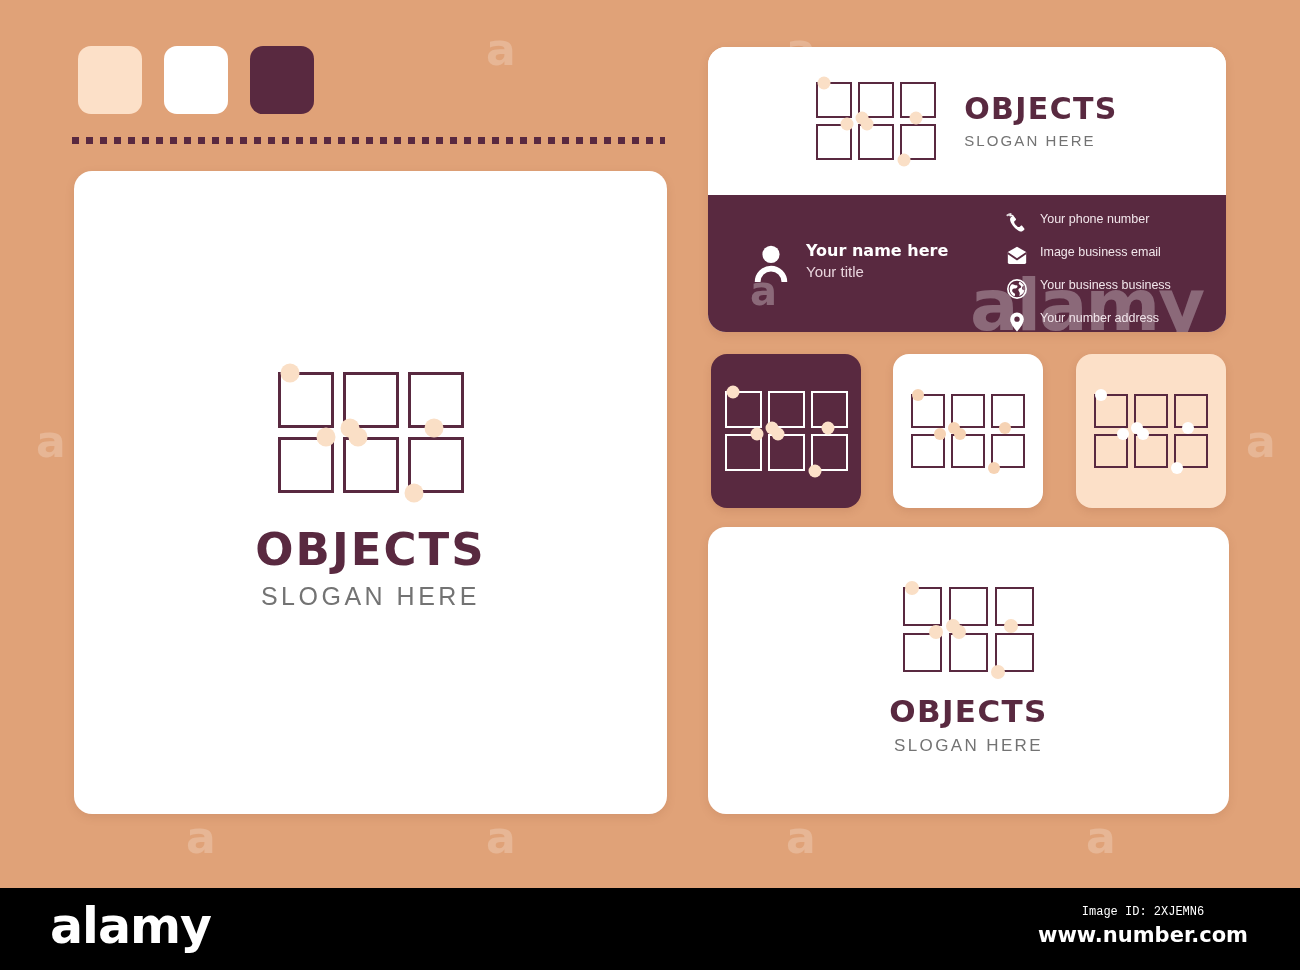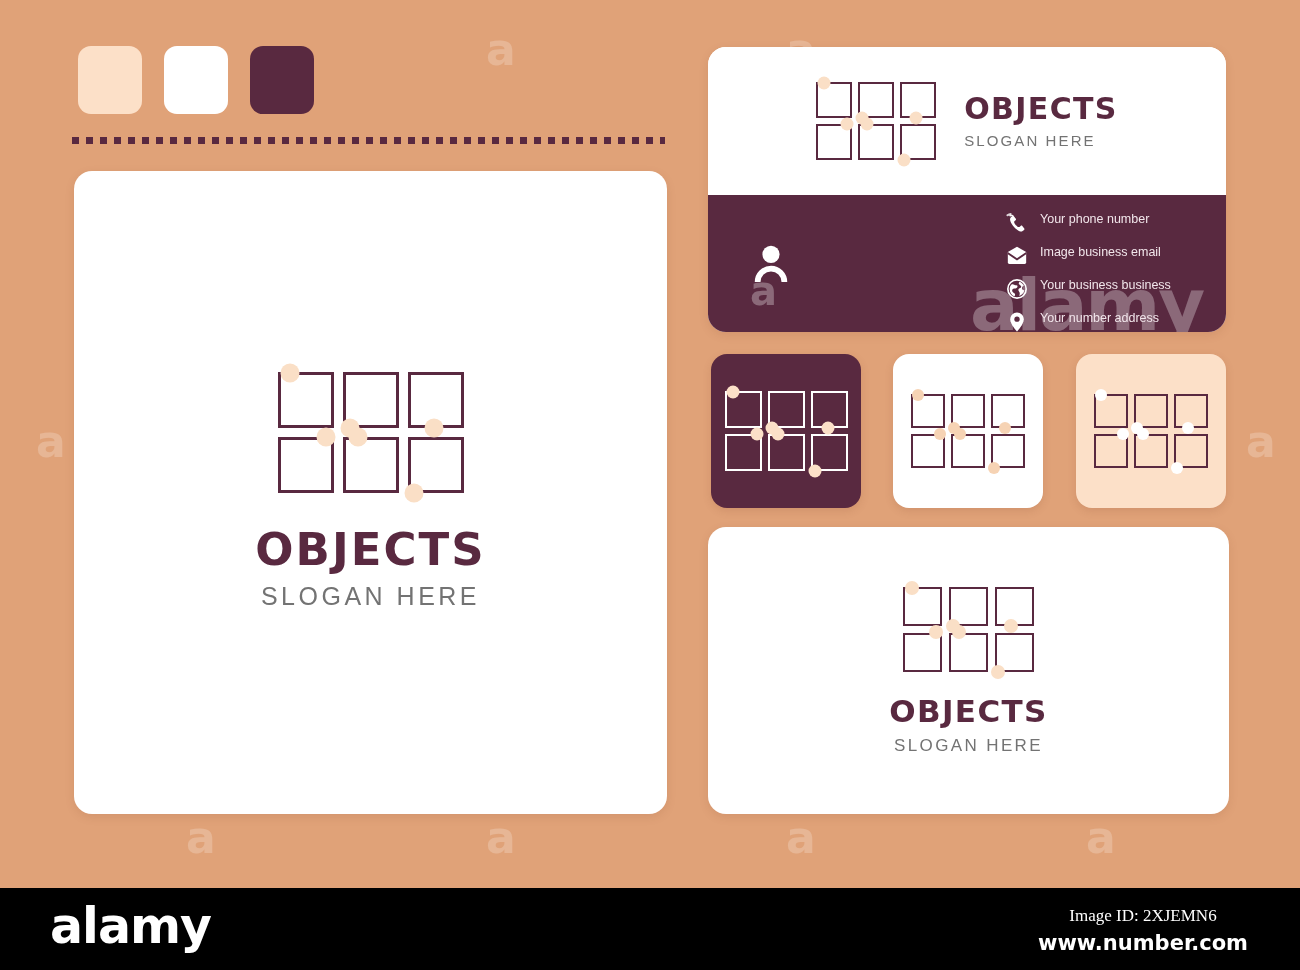--- a/index.html
+++ b/index.html
@@ -247,22 +247,22 @@
     color: #fff;
     letter-spacing: -0.02em;
   }
   #footer-right {
     position: absolute;
     right: 52px; top: 16px;
     text-align: center;
     color: #fff;
   }
   #footer-imageid {
-    font-family: Liberation Serif, serif;
-    font-size: 17px;
+    font-family: Liberation Mono, monospace;
+    font-size: 12px;
     line-height: 1.45;
   }
   #footer-url {
     font-family: "DejaVu Sans", sans-serif;
     font-weight: 700;
     font-size: 21px;
     line-height: 1.35;
   }
 </style>
 </head>
@@ -348,20 +348,24 @@
       <div id="biz-bottom">
 
         <div class="wm dark" style="left:42px; top:76px; font-size:40px;">a</div>
         <div class="wm dark" style="left:262px; top:74px; font-size:72px; letter-spacing:-0.03em;">alamy</div>
 
         <div id="biz-person">
           <svg class="avatar-icon" viewBox="0 0 44 44">
             <circle cx="22" cy="15" r="9" fill="#ffffff"></circle>
             <path d="M5 44 A17 17 0 0 1 39 44 L33 44 A11 11 0 0 0 11 44 Z" fill="#ffffff"></path>
           </svg>
+          <div>
+            <div id="biz-name">Your name here</div>
+            <div id="biz-title">Your title</div>
+          </div>
         </div>
 
         <div id="biz-contacts">
 
           <div class="contact-row">
             <svg class="contact-icon" viewBox="0 0 24 24">
               <path d="M10.5 14.2c2.1 2.1 3.6 2.6 4.6 1.8l1.1-.9c.5-.4 1.2-.3 1.6.2l2.1 2.6c.4.5.3 1.2-.2 1.6l-1.6 1.3c-1.2 1-3 .7-5.6-1.1-1.7-1.2-3.4-2.8-4.9-4.7C6 13 5 11.1 4.6 9.4c-.4-1.7-.1-2.9.8-3.6l1.6-1.3c.5-.4 1.2-.3 1.6.2l2.1 2.6c.4.5.3 1.2-.2 1.6l-1.1.9c-.9.8-.7 2.3 1.1 4.4z" fill="#ffffff"></path>
               <path d="M7.8 3.2a1 1 0 0 1 .2 1.4 1 1 0 0 1-1.4.2 6.4 6.4 0 0 0-2 0 1 1 0 0 1-.5-1.9 8.4 8.4 0 0 1 3.7.3z" fill="#ffffff" opacity="0.95"></path>
               <path d="M5.2 1.2A1 1 0 0 1 5 3.2 9.5 9.5 0 0 0 2 4.5 1 1 0 0 1 .9 2.8 11.5 11.5 0 0 1 5.2 1.2z" fill="#ffffff" opacity="0.8"></path>
             </svg>

